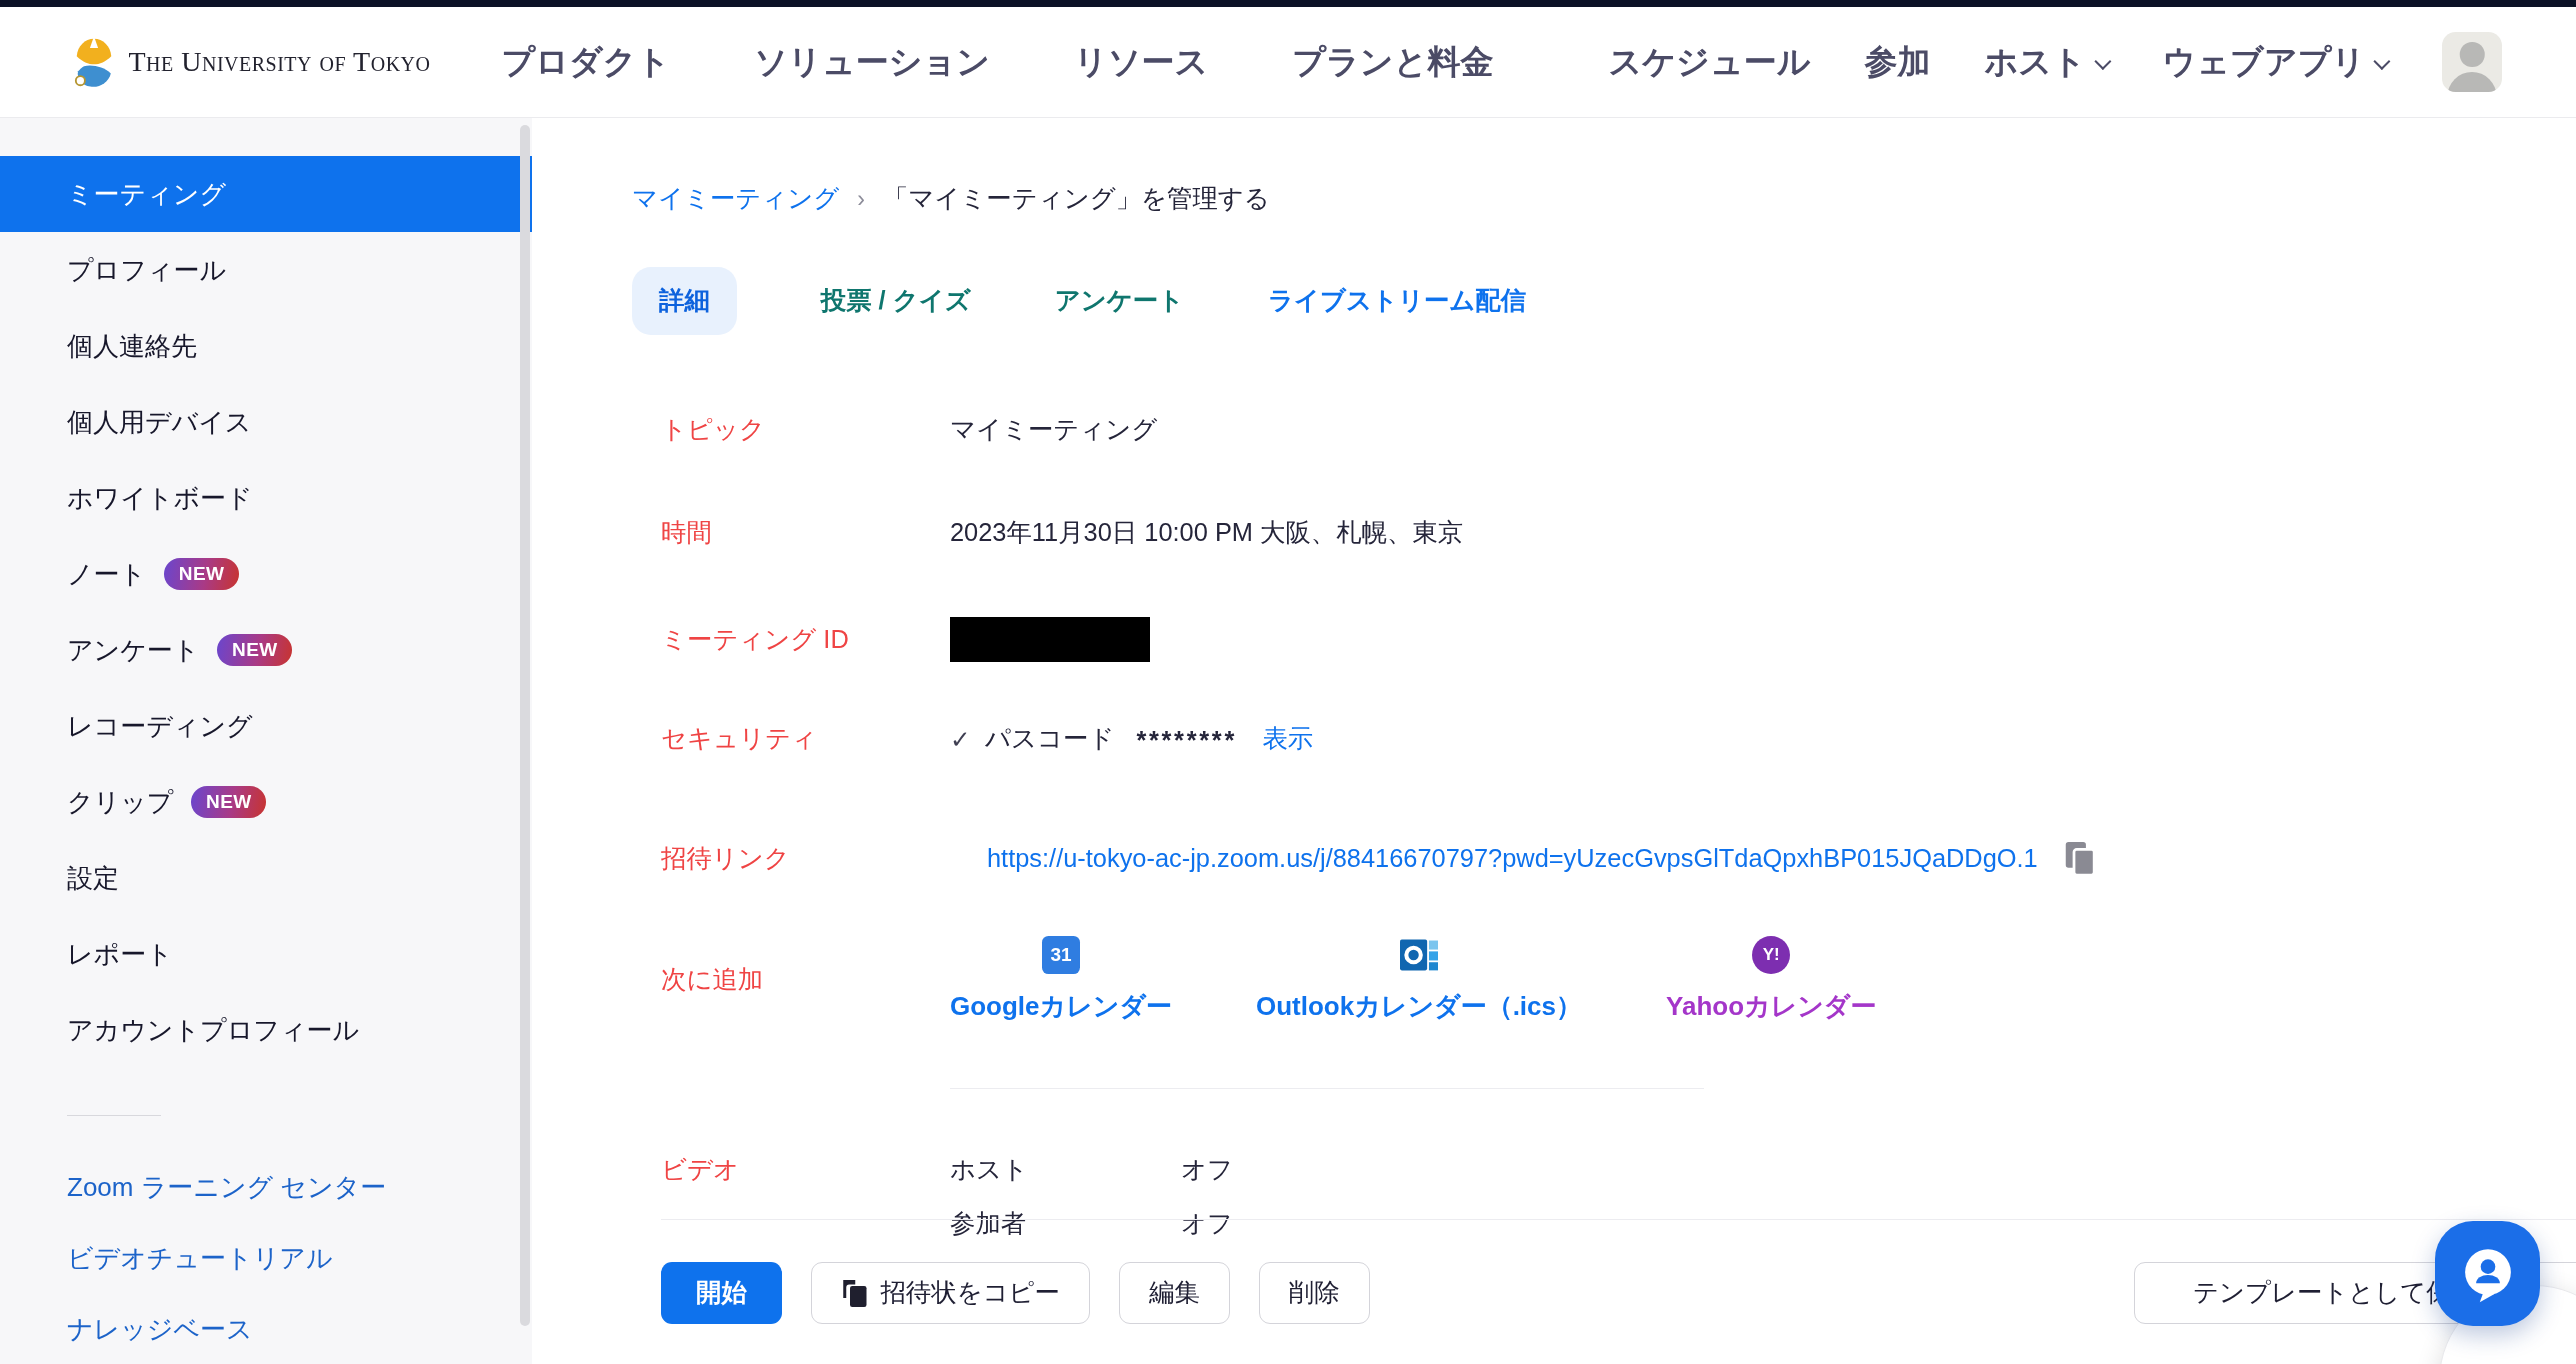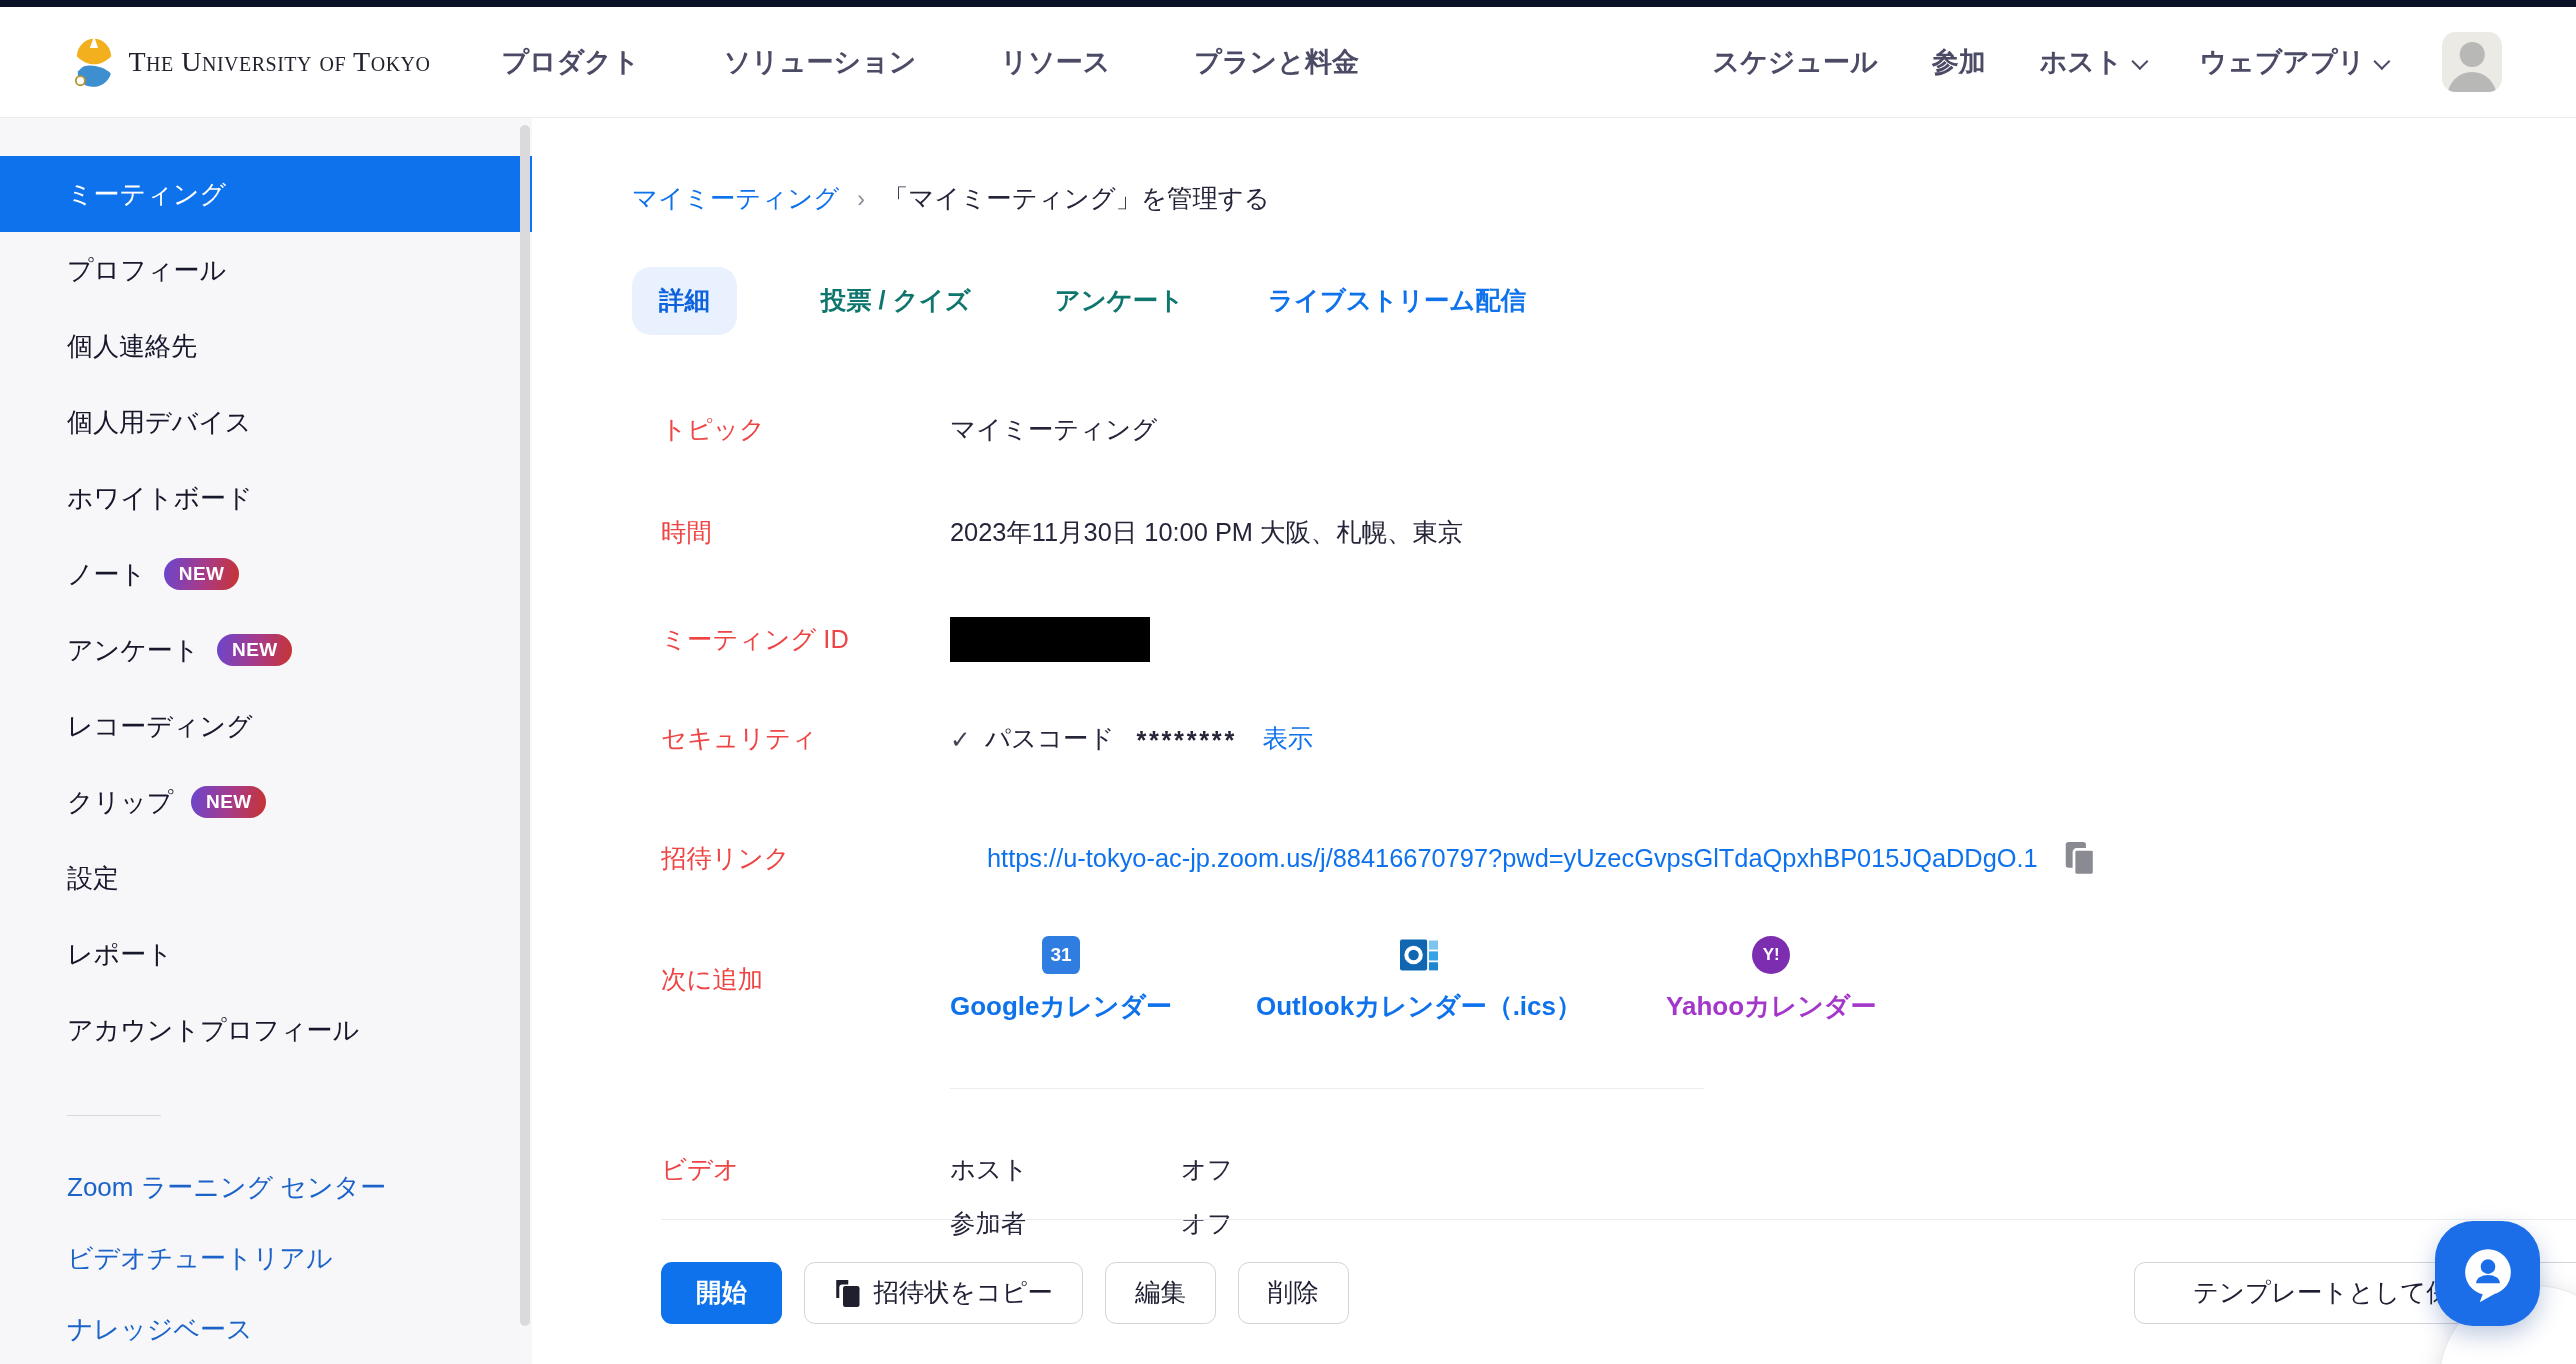--- a/index.html
+++ b/index.html
@@ -7,21 +7,21 @@
               font-family:"Liberation Sans", sans-serif; color:#1d1d30; }
 
   
   .top-accent { position:absolute; top:0; left:0; right:0; height:7.3px; background:#0b1126; z-index:9; }
   .header { position:absolute; top:7.3px; left:0; right:0; height:111px; background:#fff;
             display:flex; align-items:center; padding:0 74px; border-bottom:0.9px solid #ebebee; z-index:8; }
   .logo { display:flex; align-items:center; gap:14.5px; cursor:pointer; }
   .logo-text { font-family:"Liberation Serif", serif; font-variant:small-caps;
                font-size:28px; color:#22222e; letter-spacing:0.5px; white-space:nowrap; }
   .main-nav { display:flex; gap:84px; margin-left:71px; }
-  .nav-item { font-size:27px; font-weight:700; color:#4b4b66; white-space:nowrap; cursor:pointer; }
+  .nav-item { font-size:33px; font-weight:700; color:#4b4b66; white-space:nowrap; cursor:pointer; }
   .header-right { margin-left:auto; display:flex; align-items:center; gap:54px; }
   .chev { display:inline-block; width:11.8px; height:11.8px; border-right:2.7px solid #4b4b66;
           border-bottom:2.7px solid #4b4b66; transform:rotate(45deg) translate(-1.8px,-1.8px);
           margin-left:11px; vertical-align:middle; }
   .avatar { width:60px; height:60px; border-radius:13.6px; background:#ebeae5; position:relative;
             overflow:hidden; cursor:pointer; }
   .avatar .head { position:absolute; top:10px; left:50%; transform:translateX(-50%);
                   width:24.5px; height:24.5px; border-radius:50%; background:#b8b8b6; }
   .avatar .bod  { position:absolute; bottom:-9px; left:50%; transform:translateX(-50%);
                   width:49px; height:29px; border-radius:24.5px 24.5px 0 0; background:#b8b8b6; }
@@ -77,21 +77,21 @@
   .cal-purple .lbl { color:#a436c9; }
   .gcal-ic { width:38px; height:38px; border-radius:6.4px; background:#2f7de1; color:#fff;
              font-size:19px; font-weight:700; display:flex; align-items:center; justify-content:center; }
   .ycal-ic { width:38px; height:38px; border-radius:50%; background:#7d2eb0; color:#fff;
              font-size:17px; font-weight:700; display:flex; align-items:center; justify-content:center; }
   .mid-divider { height:0.9px; background:#ececf0; margin:64px 0 0 289px; width:754px; }
   .row-video { margin-top:65px; }
   .video-grid { display:grid; grid-template-columns:231px auto; row-gap:20px; font-size:25.4px; color:#25253a; }
 
   .footer-divider { position:absolute; left:129px; right:0; top:1101px; height:0.9px; background:#ececf0; }
-  .actions { position:absolute; top:1144px; left:129px; display:flex; align-items:center; }
+  .actions { position:absolute; top:1144px; left:129px; display:flex; align-items:center;gap:7px; }
   .btn { height:62px; display:inline-flex; align-items:center; justify-content:center;
          font-size:25.4px; border-radius:11px; cursor:pointer; white-space:nowrap;
          font-family:"Liberation Sans",sans-serif; }
   .btn-primary { background:#0E72ED; color:#fff; padding:0 35px; font-weight:700; border:none; }
   .btn-plain { background:#fff; border:0.9px solid #d4d4da; color:#1f1f33; padding:0 29px; margin-left:22px; }
   .btn-plain .ic { margin-right:12.7px; display:inline-flex; }
   .btn-save { position:absolute; top:1144px; left:1602px; width:545px; background:#fff;
               border:0.9px solid #d4d4da; color:#1f1f33; justify-content:flex-start; padding:0 0 0 58px; }
 
   

